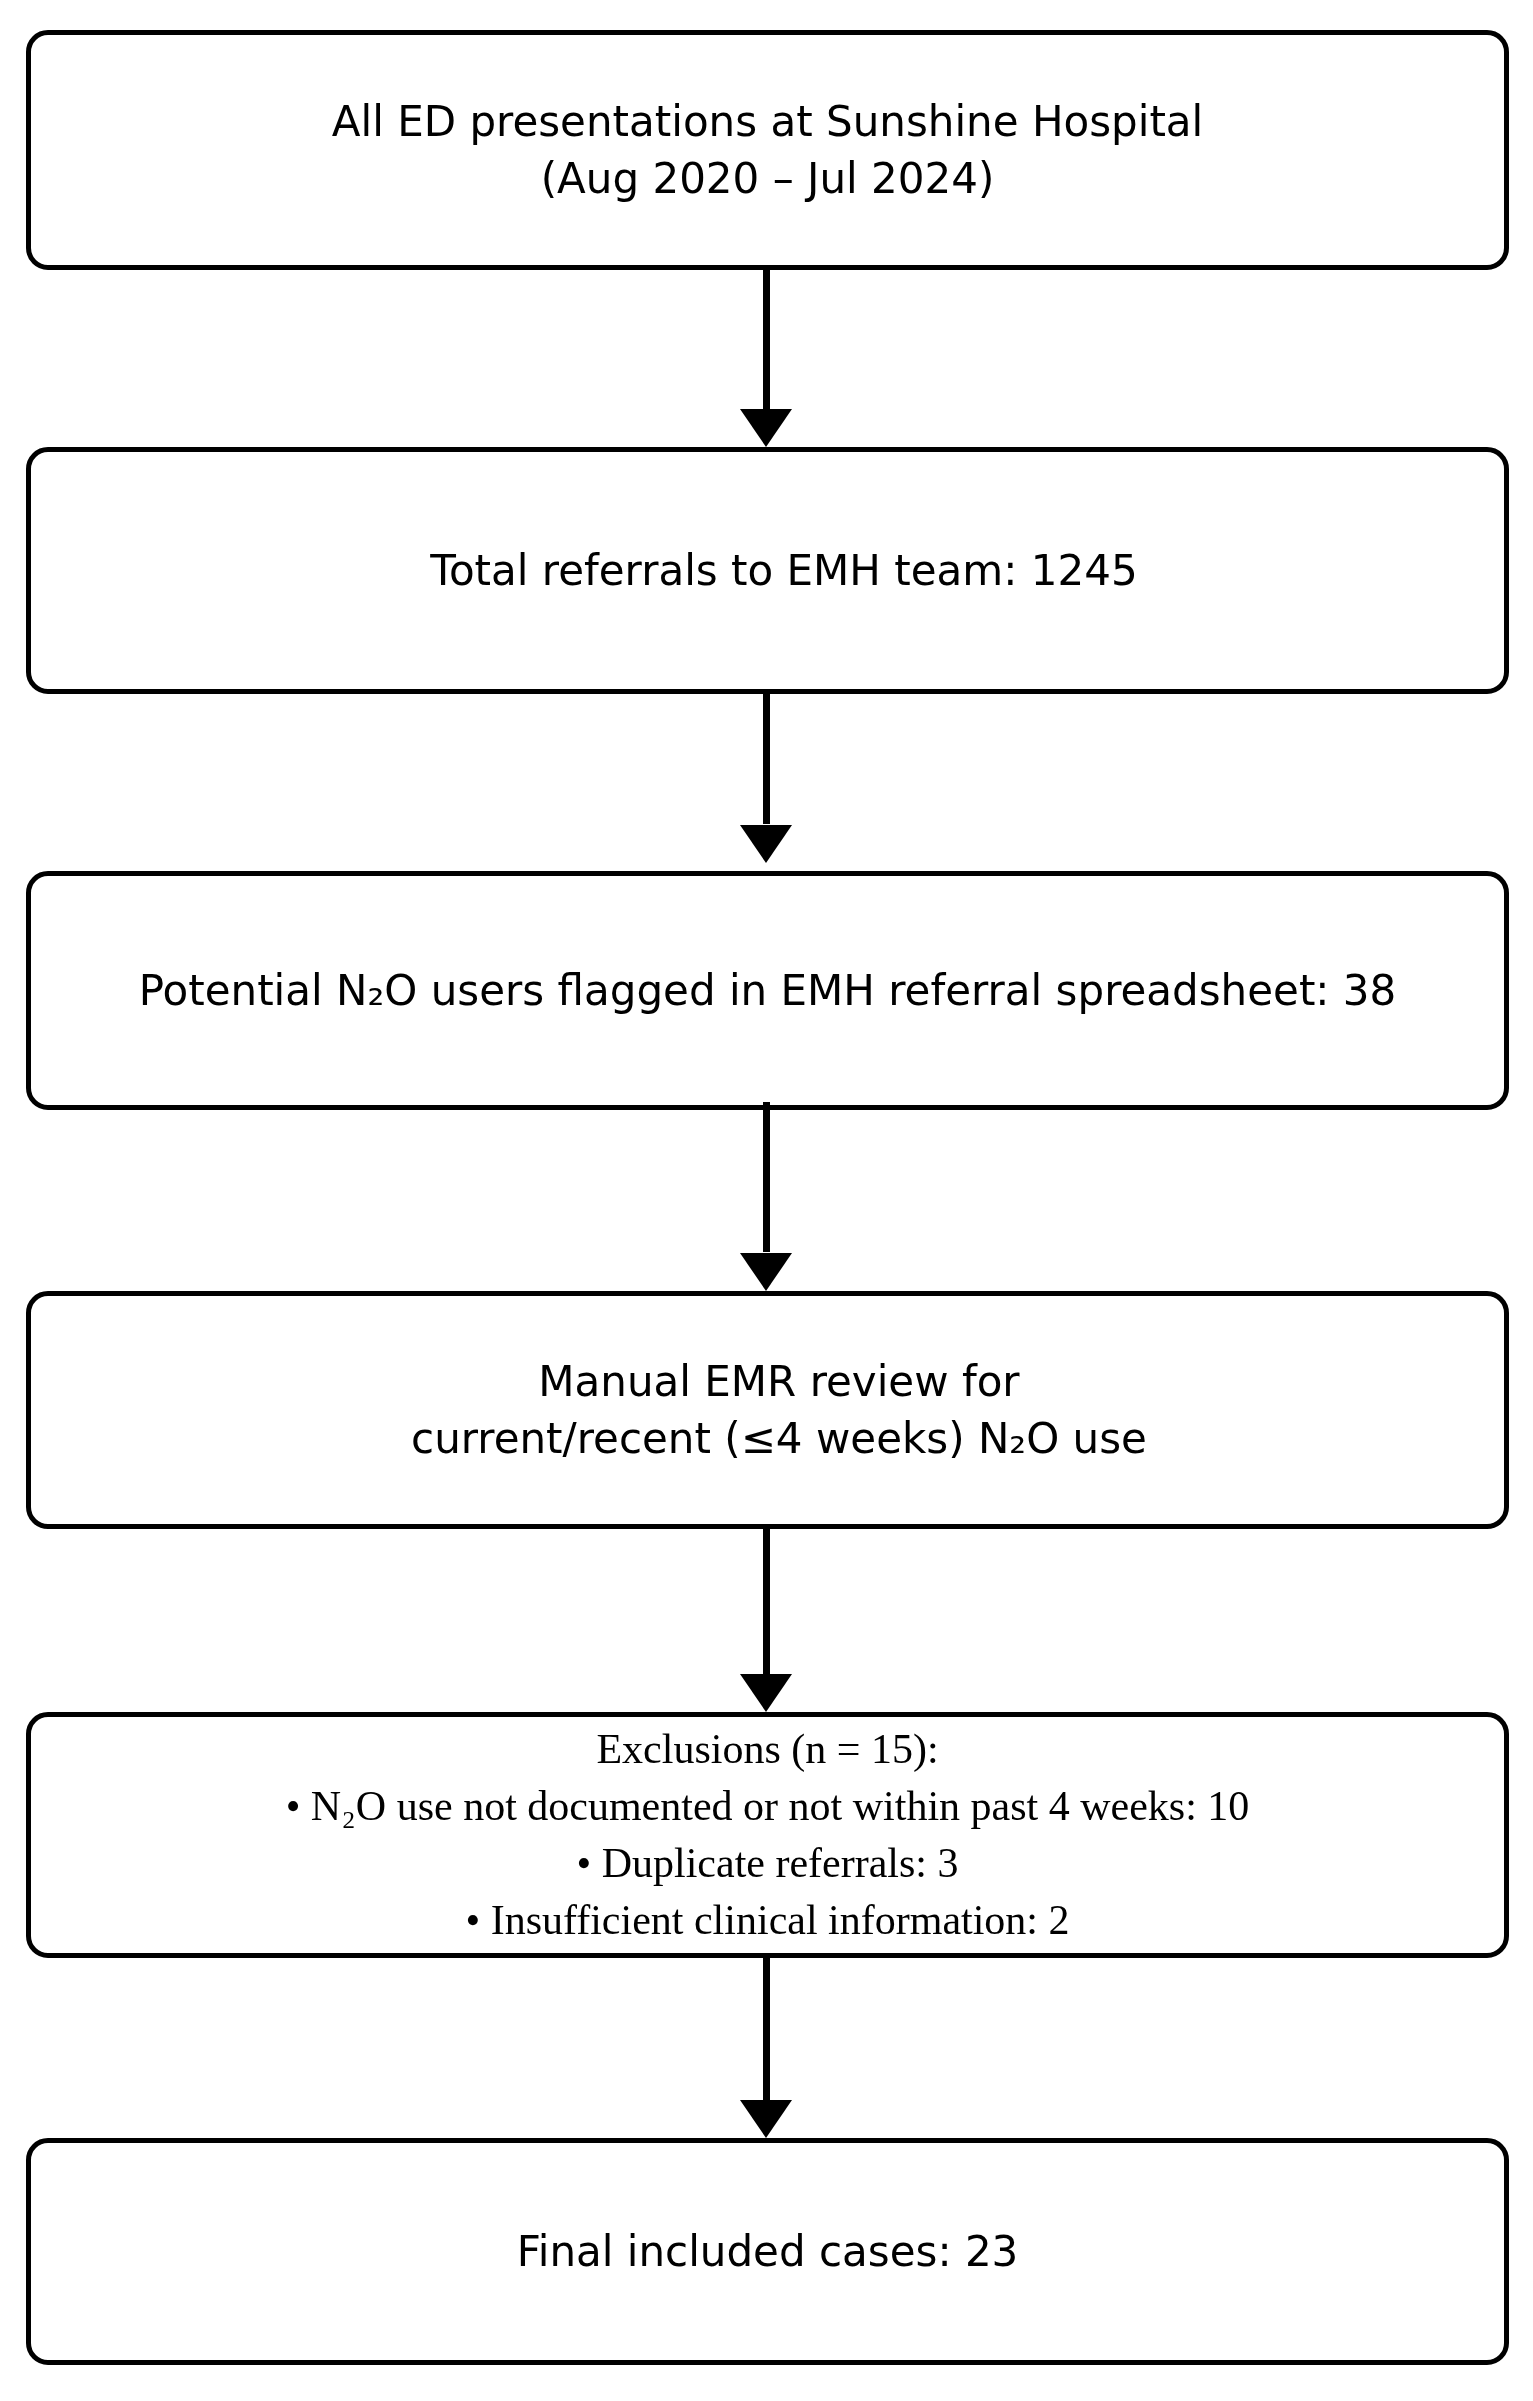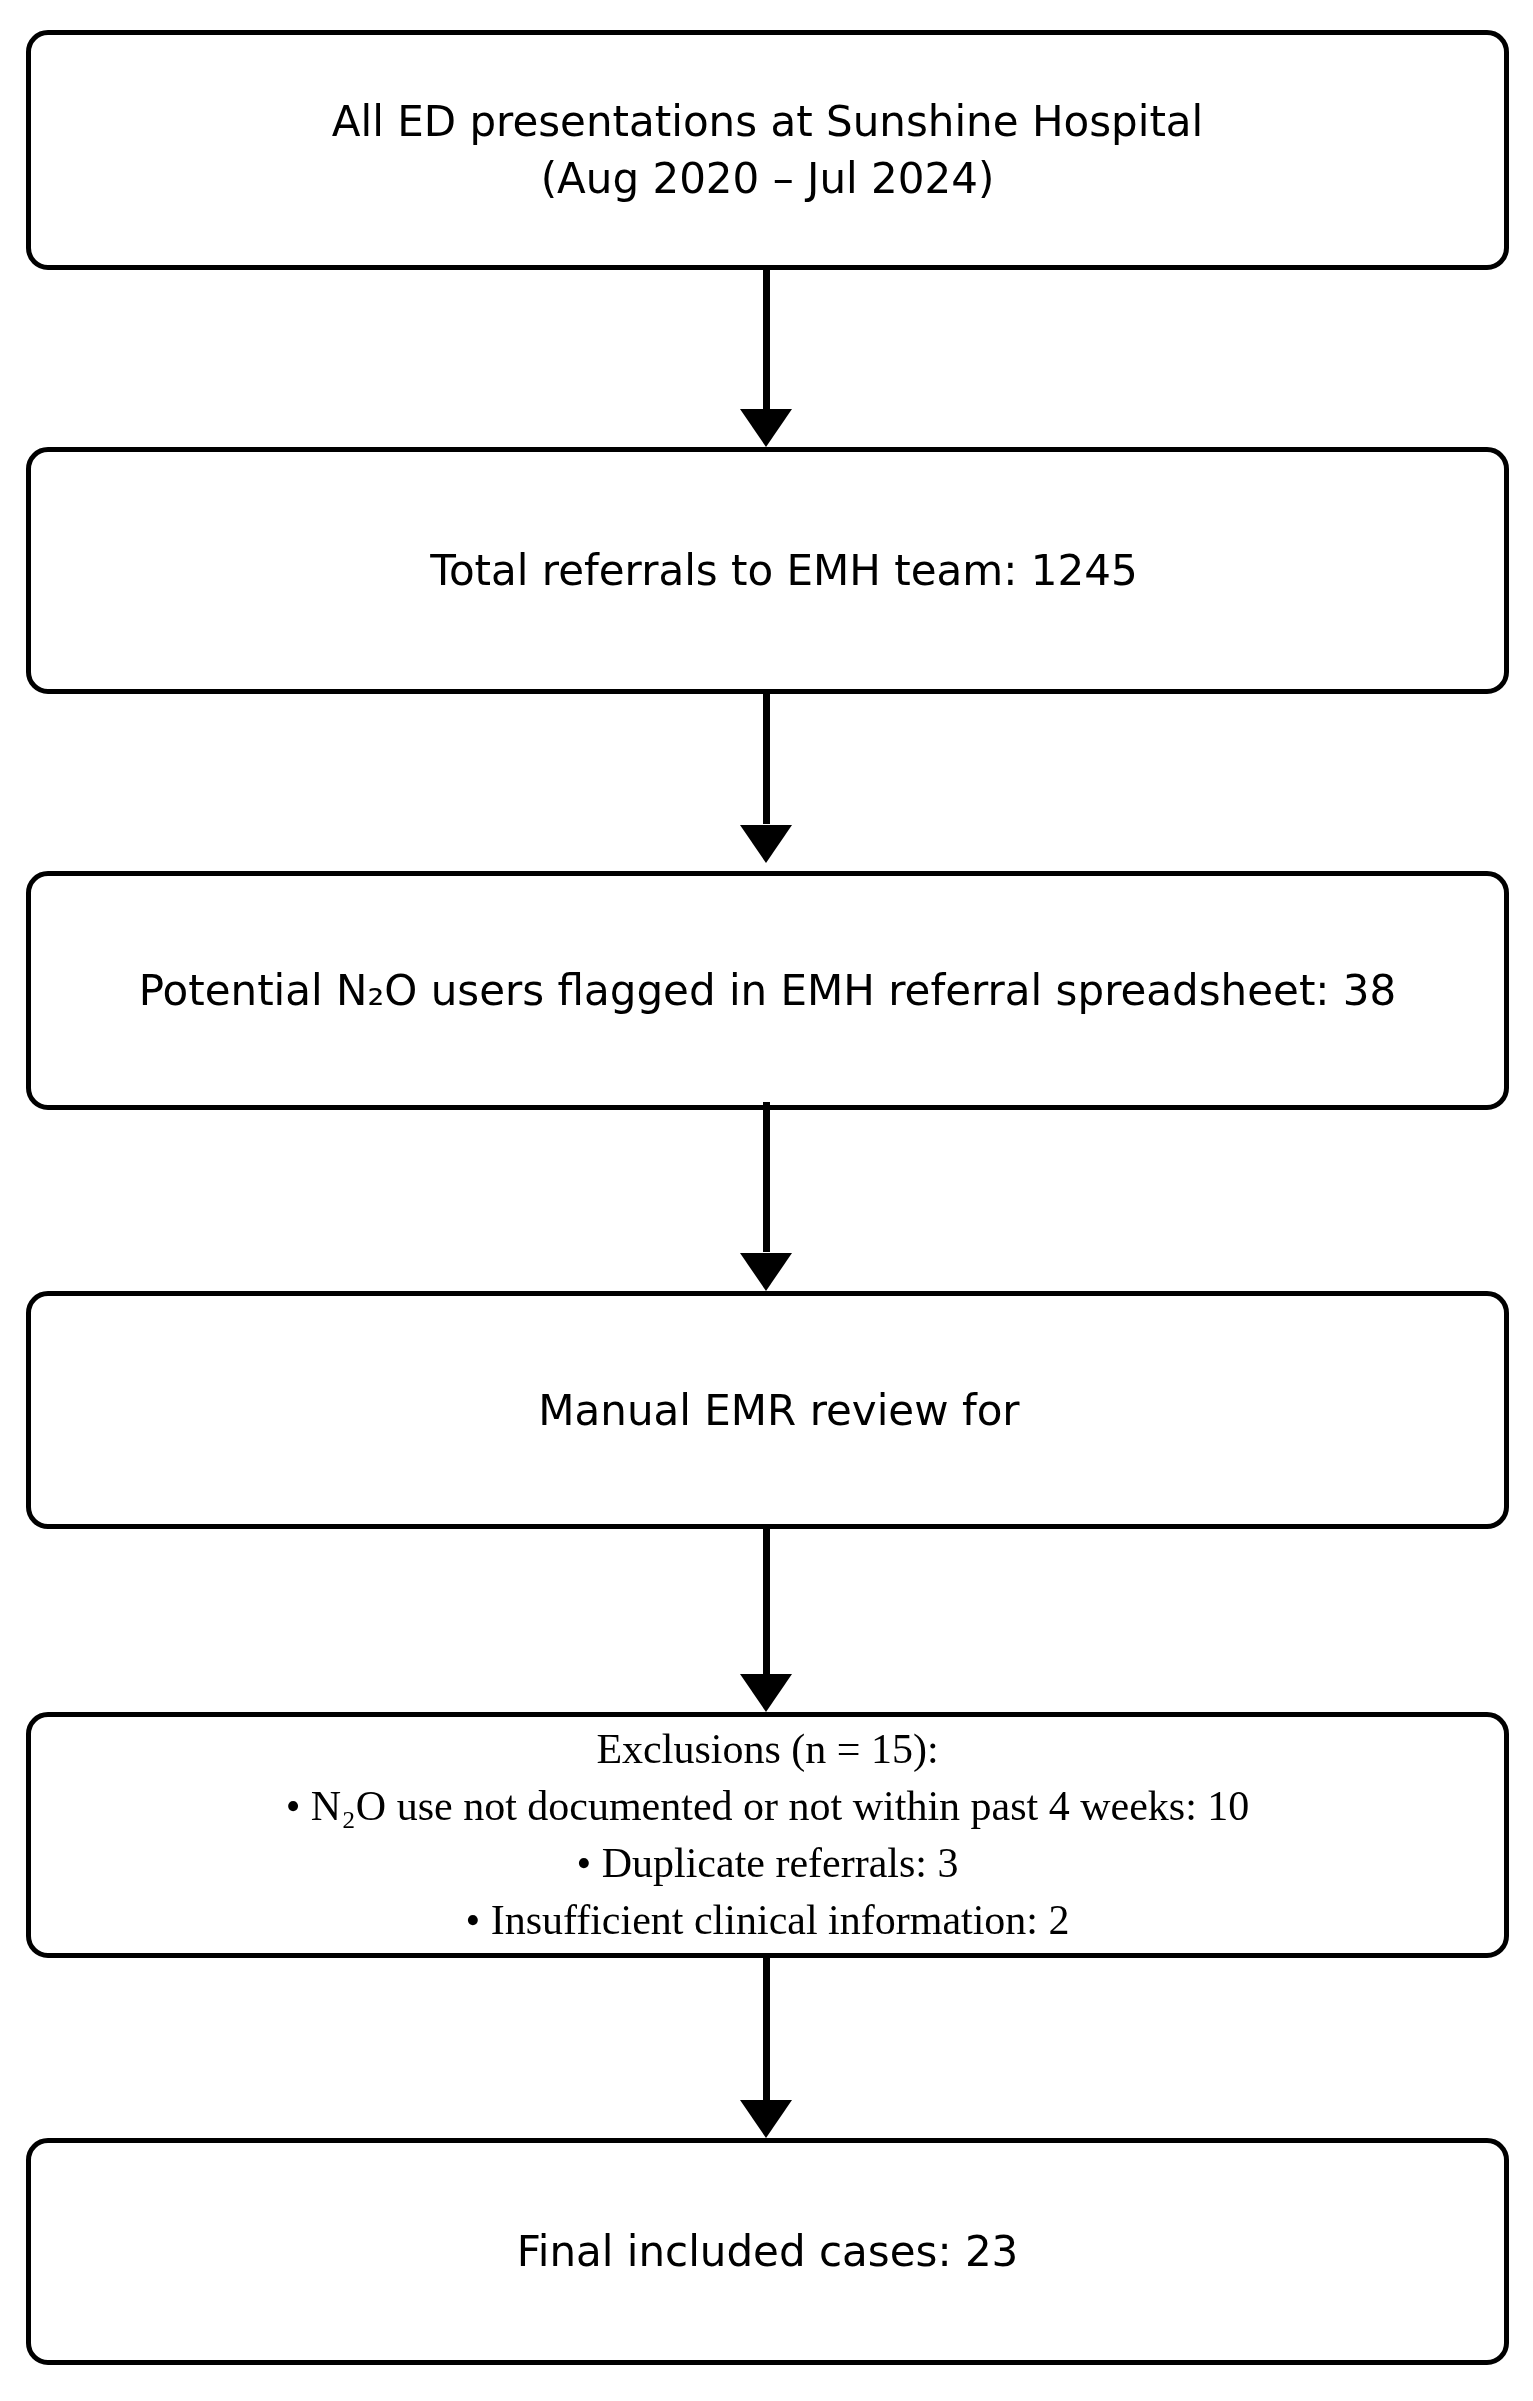--- a/index.html
+++ b/index.html
@@ -84,20 +84,21 @@
 
   <div class="flow-box b3">
     <div class="line">Potential N₂O users flagged in EMH referral spreadsheet: 38</div>
   </div>
 
   <div class="arrow-shaft s3"></div>
   <div class="arrow-head h3"></div>
 
   <div class="flow-box b4">
     <div class="line">Manual EMR review for</div>
+    <div class="line">current/recent (≤4 weeks) N₂O use</div>
   </div>
 
   <div class="arrow-shaft s4"></div>
   <div class="arrow-head h4"></div>
 
   <div class="flow-box b5">
     <div class="line">Exclusions (n = 15):</div>
     <div class="line">• N₂O use not documented or not within past 4 weeks: 10</div>
     <div class="line">• Duplicate referrals: 3</div>
     <div class="line">• Insufficient clinical information: 2</div>

